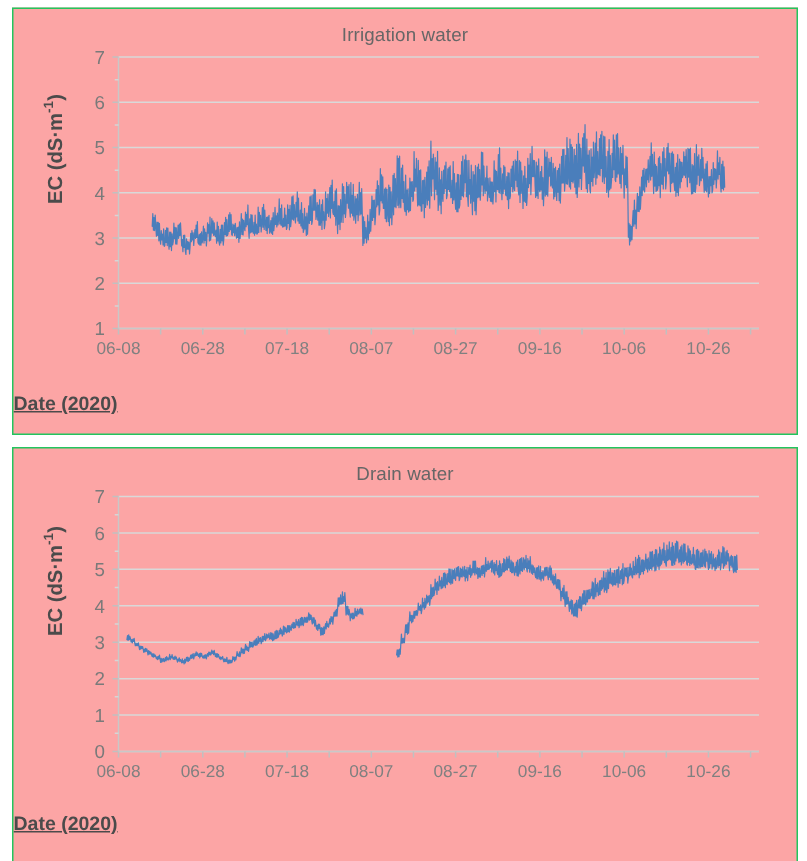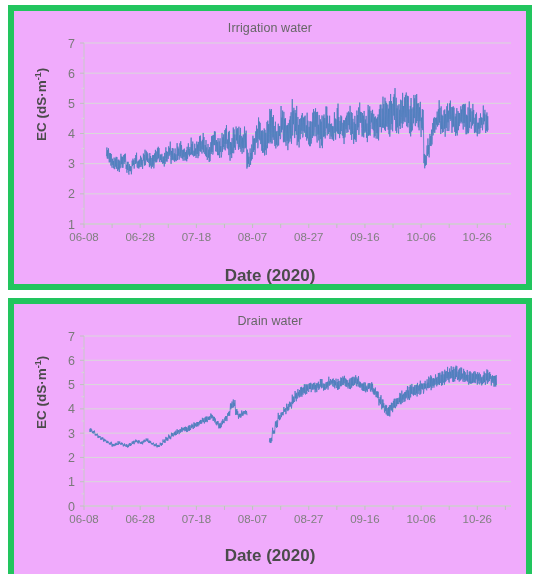--- a/index.html
+++ b/index.html
@@ -15,22 +15,22 @@
   }
   .page {
     width: 538px;
     height: 574px;
     background: #ffffff;
     position: relative;
   }
   .panel {
     position: absolute;
     left: 8px;
-    background: #f0abfc;
-    border: 6px solid #22c55e;
+    background: #fca5a5;
+    border: 1px solid #22c55e;
     box-sizing: border-box;
     overflow: hidden;
   }
   #panel-irrigation {
     top: 5px;
     width: 524px;
     height: 285px;
   }
   #panel-drain {
     top: 298px;
@@ -44,25 +44,25 @@
     text-align: center;
     font-size: 12.5px;
     color: #666666;
     font-family: "Liberation Sans", sans-serif;
     letter-spacing: 0.1px;
   }
   .axis-title-x {
     position: absolute;
     left: 0;
     right: 0;
-    text-align: center;
-    font-size: 17px;
+    font-size: 13px;
     font-weight: bold;
     color: #4b4b4b;
     font-family: "Liberation Sans", sans-serif;
+    text-decoration: underline;
   }
   .axis-title-y {
     position: absolute;
     font-size: 13.5px;
     font-weight: bold;
     color: #4b4b4b;
     font-family: "Liberation Sans", sans-serif;
     transform-origin: 0 0;
     transform: rotate(-90deg);
     white-space: nowrap;

